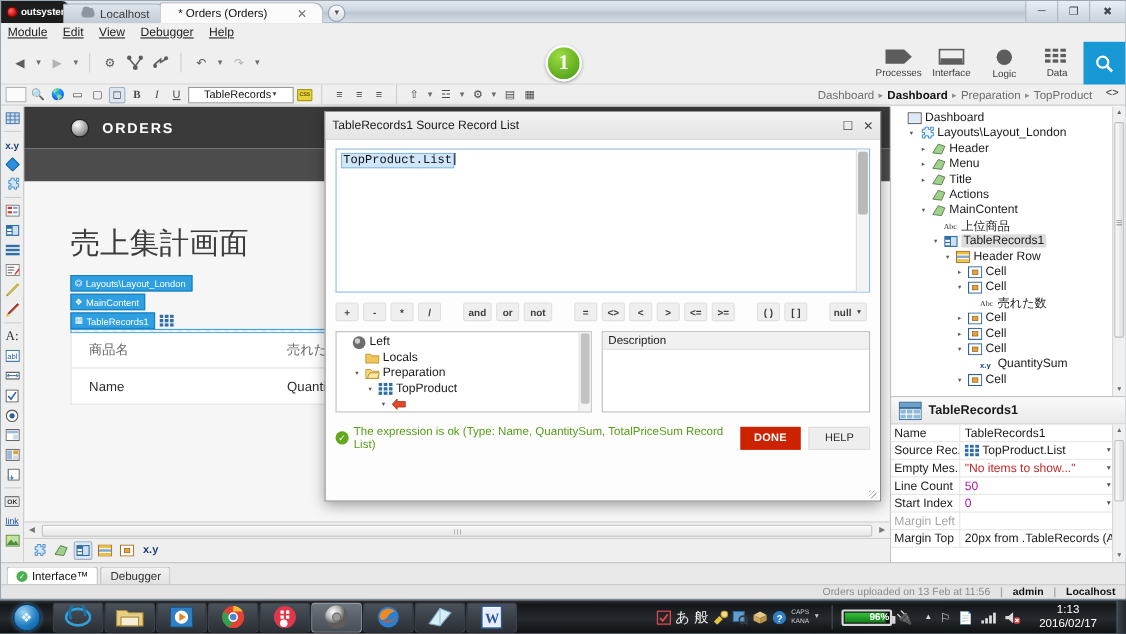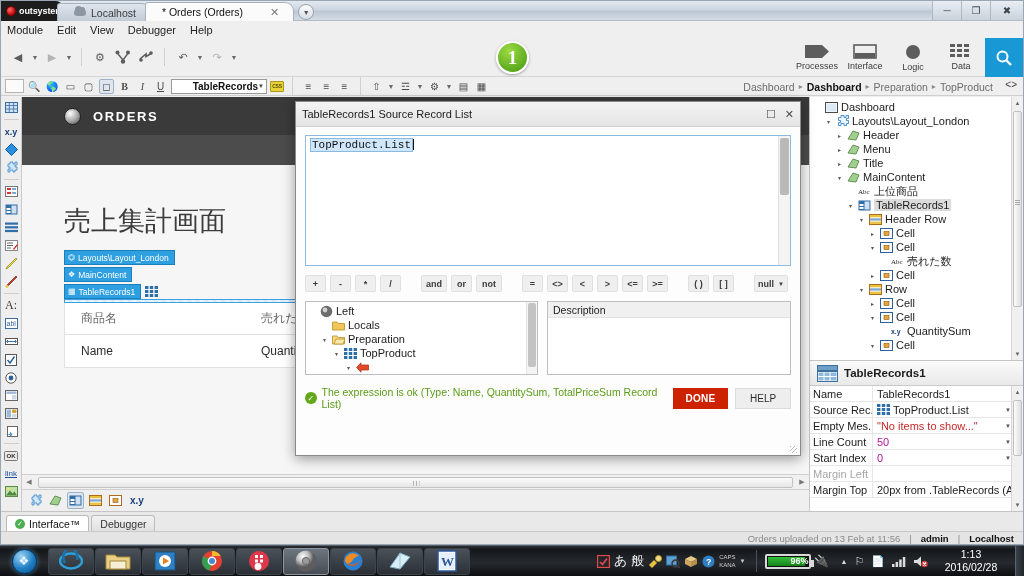--- a/index.html
+++ b/index.html
@@ -46,21 +46,21 @@
       justify-content:center;font-size:7px;color:#555;margin-left:4px;margin-bottom:1px;}
   .wctrls{position:absolute;right:0;top:0;height:19px;display:flex;}
   .wctrl{width:29px;height:19px;display:flex;align-items:center;justify-content:center;
       font-size:10px;color:#41474d;
       background:linear-gradient(to bottom,#e9eef4,#c9d2dc);border-left:1px solid #aeb8c3;}
   .wctrl.close{width:33px;}
 
   
   .menubar{height:17px;display:flex;align-items:center;padding-left:6px;gap:14px;
       background:#efefef;font-size:11px;color:#222;}
-  .menubar span{cursor:default;}
+  .menubar span{cursor:default;text-decoration:underline;}
 
   
   .maintb{height:39px;background:#efefef;display:flex;align-items:center;
       padding-left:7px;gap:3px;position:relative;border-bottom:1px solid #d5d5d5;}
   .tbicon{width:20px;height:22px;display:flex;align-items:center;justify-content:center;color:#5d5d5d;}
   .tbicon.dim{color:#b4b4b4;}
   .caret{font-size:7px;color:#6a6a6a;width:8px;text-align:center;}
   .tbsep{width:1px;height:18px;background:#cfcfcf;margin:0 5px;}
   .badge1{position:absolute;left:495px;top:3px;width:33px;height:33px;border-radius:50%;
       background:radial-gradient(circle at 38% 28%,#9cdb42,#5aa81d 75%);
@@ -73,21 +73,21 @@
   .mod .g{color:#5d5d5d;}
   .searchbtn{width:38px;background:#1898d5;display:flex;align-items:center;justify-content:center;}
 
   
   .fmtbar{height:19px;background:#efefef;display:flex;align-items:center;gap:3px;
       padding-left:4px;border-bottom:1px solid #cfcfcf;position:relative;}
   .fmticon{width:15px;height:15px;display:flex;align-items:center;justify-content:center;
      font-size:10px;color:#4a4a4a;}
   .fmticon.sel{background:#dfe6ee;border:1px solid #9cb3c9;border-radius:2px;}
   .selbox{width:96px;height:15px;background:#fff;border:1px solid #9a9a9a;display:flex;
-      align-items:center;padding:0 2px;font-size:10px;color:#111;justify-content:flex-end;font-weight:bold;}
+      align-items:center;padding:0 2px;font-size:10px;color:#111;justify-content:center;}
   .selbox .cc{font-size:6px;color:#444;}
   .cssbadge{width:14px;height:11px;background:#e8d23a;border:1px solid #a99a16;border-radius:1px;
      font-size:5px;color:#5a5200;display:flex;align-items:center;justify-content:center;
      font-weight:bold;letter-spacing:-.3px;}
   .crumbs{position:absolute;right:30px;top:0;height:19px;display:flex;align-items:center;
       gap:4px;font-size:10.5px;color:#6d6d6d;}
   .crumbs .cur{color:#111;font-weight:bold;}
   .crumbs .sep{font-size:8px;color:#8b8b8b;}
   .codebtn{position:absolute;right:6px;top:2px;font-size:10px;color:#3b3b3b;}
 
@@ -689,20 +689,29 @@
               <div class="tn" style="padding-left: 22px;">
                 <span class="tw">▸</span>
                 <span class="ic">
                   <svg width="13" height="11" viewBox="0 0 13 11">
                     <path d="M1 9 L6 1 L12 3 L9 10 Z" fill="#9fd08e" stroke="#4f7a40" stroke-width=".8"></path>
                   </svg>
                 </span>
                 <span class="lbl">Title</span>
               </div>
               <div class="tn" style="padding-left: 22px;">
+                <span class="tw"></span>
+                <span class="ic">
+                  <svg width="13" height="11" viewBox="0 0 13 11">
+                    <path d="M1 9 L6 1 L12 3 L9 10 Z" fill="#9fd08e" stroke="#4f7a40" stroke-width=".8"></path>
+                  </svg>
+                </span>
+                <span class="lbl">Actions</span>
+              </div>
+              <div class="tn" style="padding-left: 22px;">
                 <span class="tw">▾</span>
                 <span class="ic">
                   <svg width="13" height="11" viewBox="0 0 13 11">
                     <path d="M1 9 L6 1 L12 3 L9 10 Z" fill="#9fd08e" stroke="#4f7a40" stroke-width=".8"></path>
                   </svg>
                 </span>
                 <span class="lbl">MainContent</span>
               </div>
               <div class="tn" style="padding-left: 33px;">
                 <span class="tw"></span>
@@ -768,32 +777,20 @@
               </div>
               <div class="tn" style="padding-left: 55px;">
                 <span class="tw">▸</span>
                 <span class="ic">
                   <svg width="13" height="11" viewBox="0 0 13 11">
                     <rect x="0.5" y="0.5" width="12" height="10" fill="#fff" stroke="#2b5f9e"></rect>
                     <rect x="4" y="3.5" width="5" height="4" fill="#e8a33c" stroke="#8a5a10" stroke-width=".6"></rect>
                   </svg>
                 </span>
                 <span class="lbl">Cell</span>
-              </div>
-              <div class="tn" style="padding-left: 44px;">
-                <span class="tw">▾</span>
-                <span class="ic">
-                  <svg width="13" height="11" viewBox="0 0 13 11">
-                    <rect x="0.5" y="0.5" width="12" height="10" fill="#fff" stroke="#b06a1a"></rect>
-                    <rect x="1" y="1" width="11" height="2.3" fill="#e8c23c"></rect>
-                    <rect x="1" y="4.3" width="11" height="2.3" fill="#7fa8d4"></rect>
-                    <rect x="1" y="7.6" width="11" height="2.3" fill="#e8c23c"></rect>
-                  </svg>
-                </span>
-                <span class="lbl">Row</span>
               </div>
               <div class="tn" style="padding-left: 55px;">
                 <span class="tw">▸</span>
                 <span class="ic">
                   <svg width="13" height="11" viewBox="0 0 13 11">
                     <rect x="0.5" y="0.5" width="12" height="10" fill="#fff" stroke="#2b5f9e"></rect>
                     <rect x="4" y="3.5" width="5" height="4" fill="#e8a33c" stroke="#8a5a10" stroke-width=".6"></rect>
                   </svg>
                 </span>
                 <span class="lbl">Cell</span>
@@ -1226,18 +1223,18 @@
           <svg width="15" height="13" viewBox="0 0 15 13">
               <path d="M1 5 H4 L8 1.5 V11.5 L4 8 H1 Z" fill="#dcdcdc"></path>
               <circle cx="11.5" cy="9" r="3.2" fill="#d23b3b"></circle>
               <path d="M10 7.5 L13 10.5 M13 7.5 L10 10.5" stroke="#fff" stroke-width="1.2"></path>
             </svg>
         </span>
       </div>
 
       <div class="clock">
         <div>1:13</div>
-        <div>2016/02/28</div>
+        <div>2016/02/17</div>
       </div>
     </div>
     <div class="showdesk"></div>
   </div>
 </div>
 
 </body></html>

